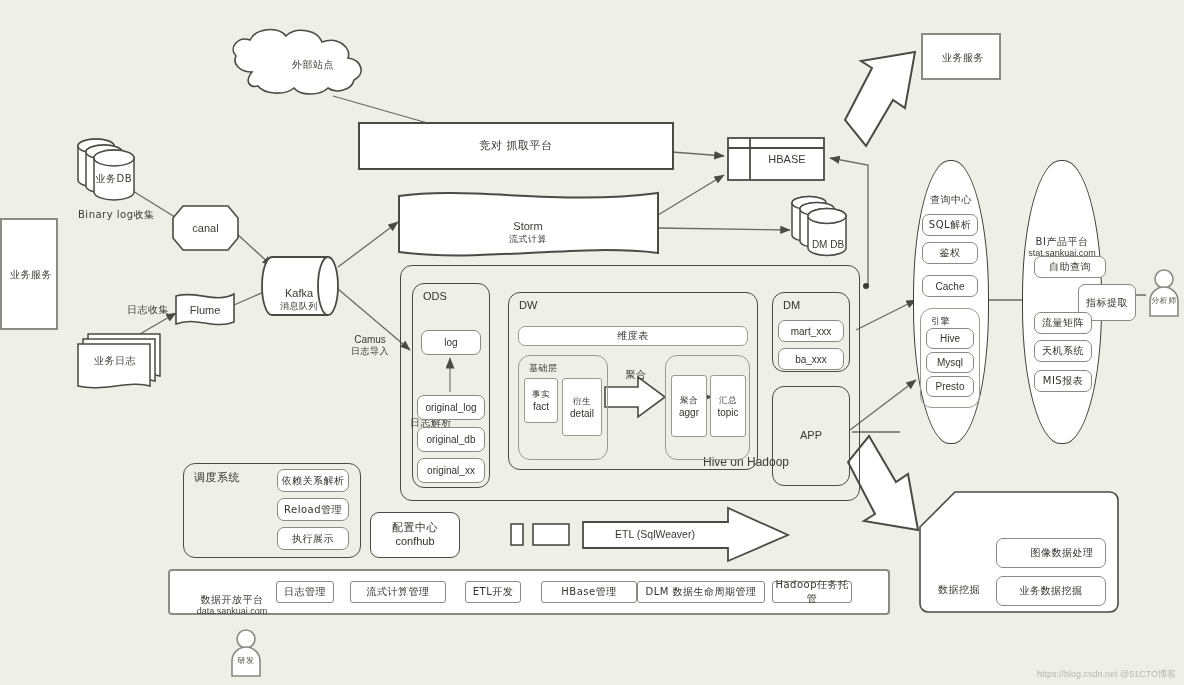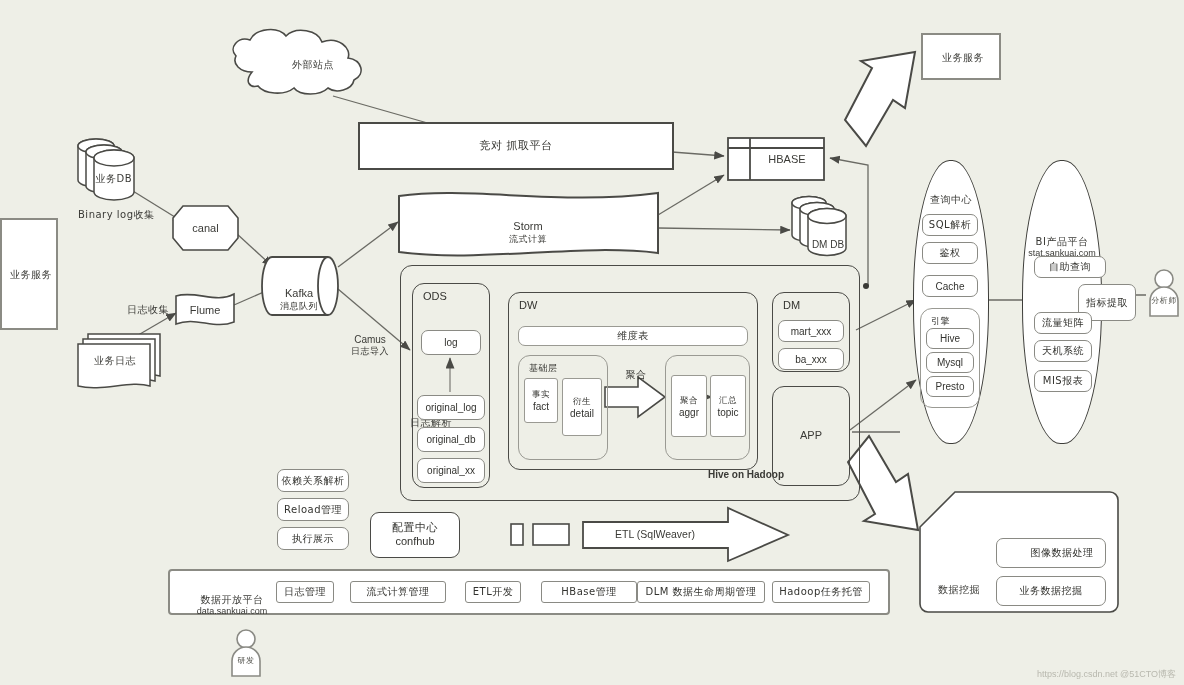--- a/index.html
+++ b/index.html
@@ -180,21 +180,21 @@
 
   <div class="lbl" style="left:470px;top:205px;width:116px;font-size:11px;">
     <span>Storm</span>
     <span class="sub cjk">流式计算</span>
   </div>
 
   <div class="lbl" style="left:750px;top:152px;width:74px;font-size:11px;">HBASE</div>
   <div class="lbl" style="left:808px;top:238px;width:40px;font-size:10px;">DM DB</div>
 
   <div class="grp" style="left:400px;top:265px;width:460px;height:236px;">
-    <div class="lbl" style="left:280px;top:202px;width:130px;font-size:10px;font-weight:bold;">Hive on Hadoop</div>
+    <div class="lbl" style="left:280px;top:189px;width:130px;font-size:12px;">Hive on Hadoop</div>
   </div>
 
   <div class="grp" style="left:412px;top:283px;width:78px;height:205px;">
     <span class="gt">ODS</span>
   </div>
   <div class="chip" style="left:421px;top:330px;width:60px;height:25px;">log</div>
   <div class="lbl cjk" style="left:410px;top:368px;width:60px;text-align:left;margin-top:48px;">日志解析</div>
   <div class="chip" style="left:417px;top:395px;width:68px;height:25px;">original_log</div>
   <div class="chip" style="left:417px;top:427px;width:68px;height:25px;">original_db</div>
   <div class="chip" style="left:417px;top:458px;width:68px;height:25px;">original_xx</div>
@@ -272,20 +272,23 @@
       <span class="cjk">天机系统</span>
     </div>
   <div class="chip" style="left:1034px;top:370px;width:58px;height:22px;">
       <span class="cjk">MIS报表</span>
     </div>
 
   <div class="shadowbox" style="left:921px;top:33px;width:80px;height:47px;">
     <div class="lbl cjk" style="left:0;top:16px;width:80px;">业务服务</div>
   </div>
 
+  <div class="grp" style="left:183px;top:463px;width:178px;height:95px;">
+    <span class="gt cjk">调度系统</span>
+  </div>
   <div class="chip" style="left:277px;top:469px;width:72px;height:23px;">
       <span class="cjk">依赖关系解析</span>
     </div>
   <div class="chip" style="left:277px;top:498px;width:72px;height:23px;">
       <span class="cjk">Reload管理</span>
     </div>
   <div class="chip" style="left:277px;top:527px;width:72px;height:23px;align-items:center;">
       <span class="cjk">执行展示</span>
     </div>
 
@@ -317,21 +320,21 @@
     </div>
   <div class="chip sq" style="left:465px;top:581px;width:56px;height:22px;">
       <span class="cjk">ETL开发</span>
     </div>
   <div class="chip sq" style="left:541px;top:581px;width:96px;height:22px;">
       <span class="cjk">HBase管理</span>
     </div>
   <div class="chip sq" style="left:637px;top:581px;width:128px;height:22px;">
       <span class="cjk">DLM 数据生命周期管理</span>
     </div>
-  <div class="chip sq" style="left:772px;top:581px;width:98px;height:22px;text-align:right;">
+  <div class="chip sq" style="left:772px;top:581px;width:80px;height:22px;">
       <span class="cjk">Hadoop任务托管</span>
     </div>
 
   <div class="actor" style="left:1146px;top:268px;">
     <svg width="36" height="50" viewBox="0 0 36 50">
       <circle cx="18" cy="11" r="9" fill="#fff" stroke="#8a8a84" stroke-width="1.6"></circle>
       <path d="M4,48 L4,33 a14,14 0 0 1 28,0 L32,48 Z" fill="#fff" stroke="#8a8a84" stroke-width="1.6"></path>
     </svg>
     <span class="nm cjk">分析师</span>
   </div>

